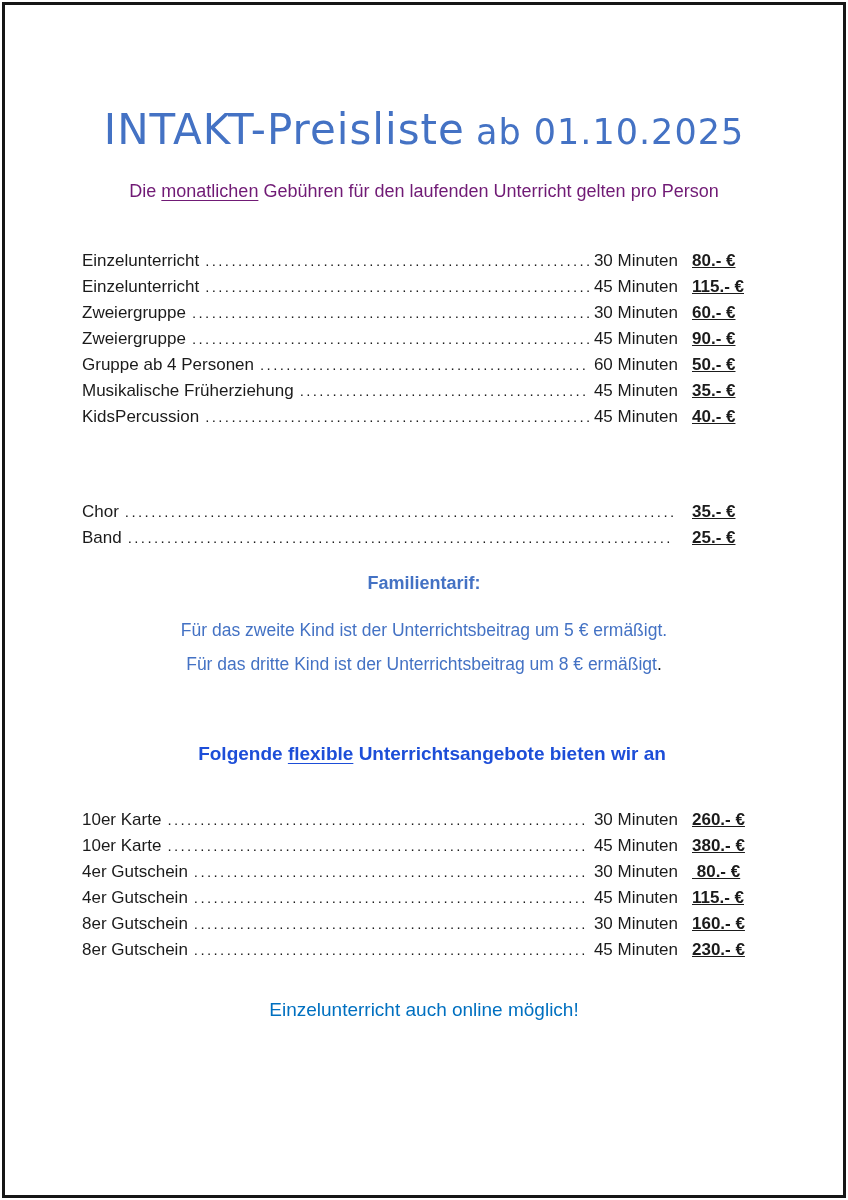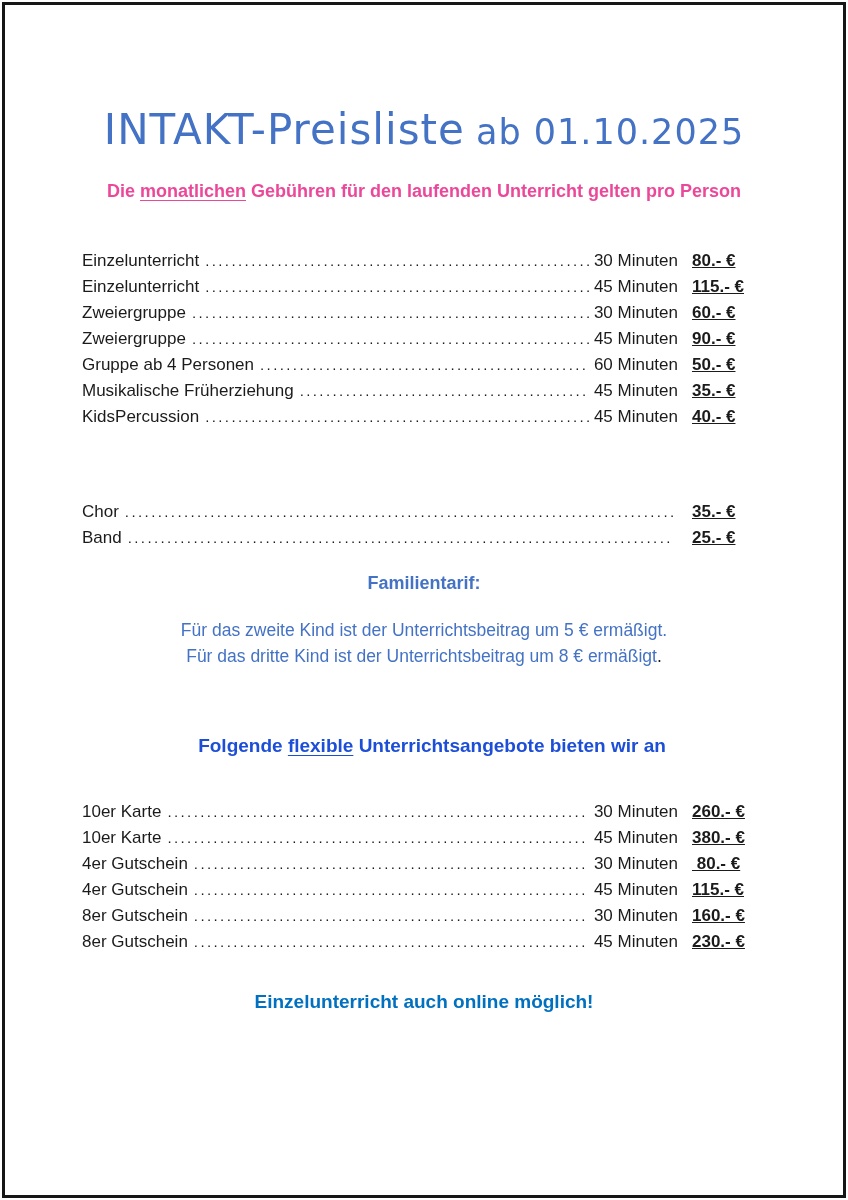--- a/index.html
+++ b/index.html
@@ -27,22 +27,22 @@
     letter-spacing: 1px;
     line-height: 1.15;
     white-space: nowrap;
   }
   .title .title-main { font-size: 42px; }
   .title .title-suffix { font-size: 35px; }
   .subtitle {
     margin: 27px 0 0 0;
     text-align: center;
     font-size: 18px;
-    font-weight: 700;
-    color: #ec4899;
+    font-weight: 400;
+    color: #701a75;
   }
   .u { text-decoration: underline; text-underline-offset: 3px; }
   .price-list { margin: 0 95px 0 77px; }
   .price-list.monthly  { margin-top: 46px; }
   .price-list.ensemble { margin-top: 69px; }
   .price-list.flexible { margin-top: 42px; }
   .row {
     display: flex;
     align-items: baseline;
     font-size: 17px;
@@ -72,40 +72,40 @@
     text-decoration: underline;
   }
   .family-heading {
     margin: 22px 0 0 0;
     text-align: center;
     font-size: 18px;
     font-weight: 700;
     color: #4472C4;
   }
   .family-line {
-    margin: 0;
+    margin: 8px;
     text-align: center;
     font-size: 17.5px;
     line-height: 26px;
     color: #4472C4;
   }
   .family-line.first { margin-top: 23px; }
   .black-period { color: #1b1b1b; }
   .flex-heading {
     margin: 66px 0 0 16px;
     text-align: center;
     font-size: 19px;
     font-weight: 700;
     color: #1d4ed8;
   }
   .footer-note {
     margin: 36px 0 0 0;
     text-align: center;
     font-size: 19px;
-    font-weight: 700;
+    font-weight: 400;
     color: #0070C0;
   }
 </style>
 </head>
 <body>
 
 <div class="page">
 
   <h1 class="title">
     <span class="title-main">INTAKT-Preisliste</span>

